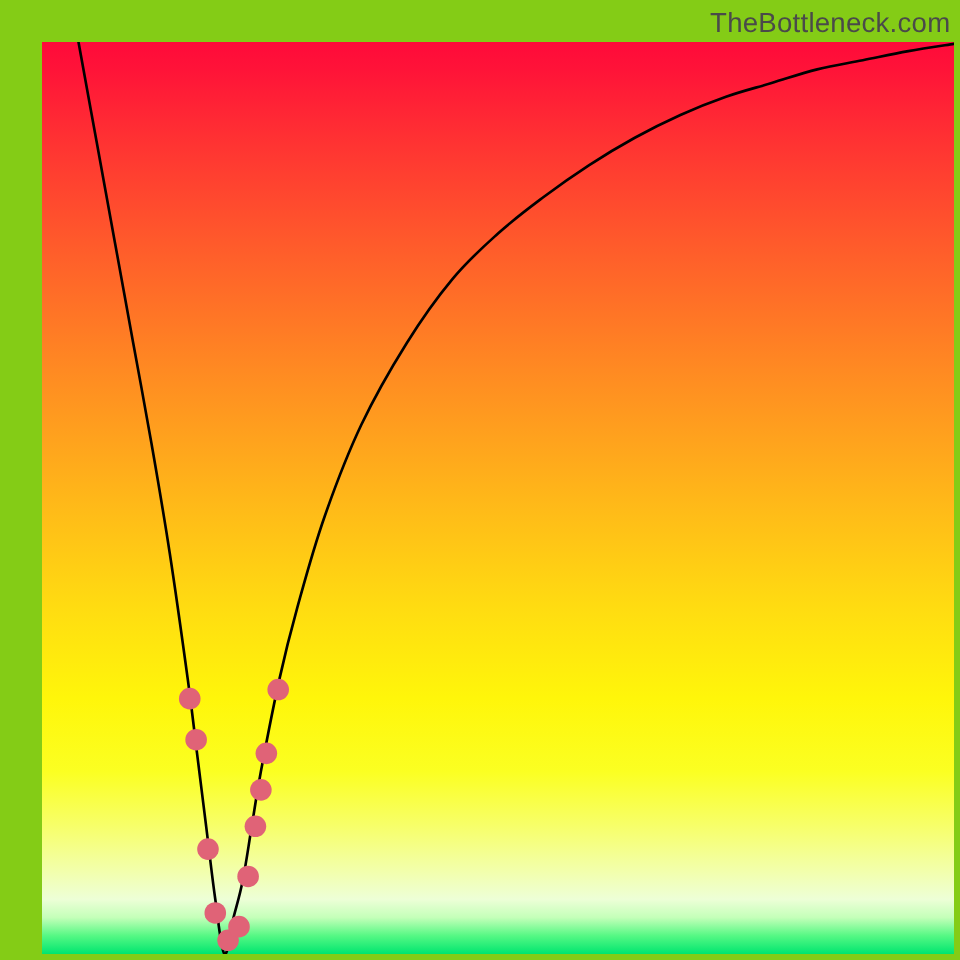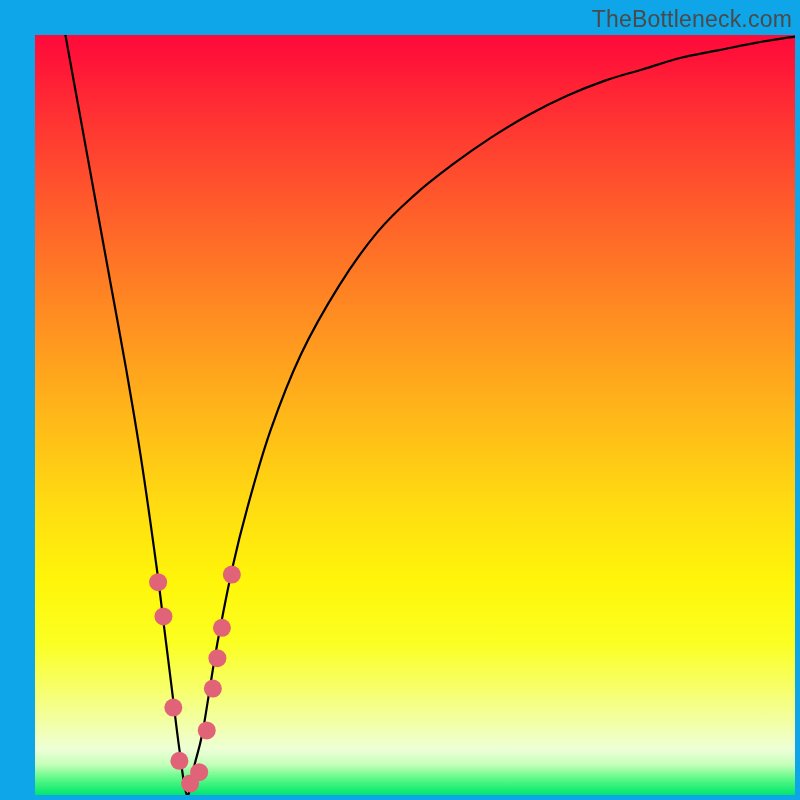--- a/index.html
+++ b/index.html
@@ -8,21 +8,21 @@
     width: 800px;
     height: 800px;
     overflow: hidden;
     background: #000;
     font-family: Arial, Helvetica, sans-serif;
   }
   .frame {
     position: relative;
     width: 800px;
     height: 800px;
-    background: #0ea5e9;
+    background: #84cc16;
   }
   .plot-area {
     position: absolute;
     left: 35px;
     top: 35px;
     width: 760px;
     height: 760px;
     overflow: hidden;
   }
   .gradient {

